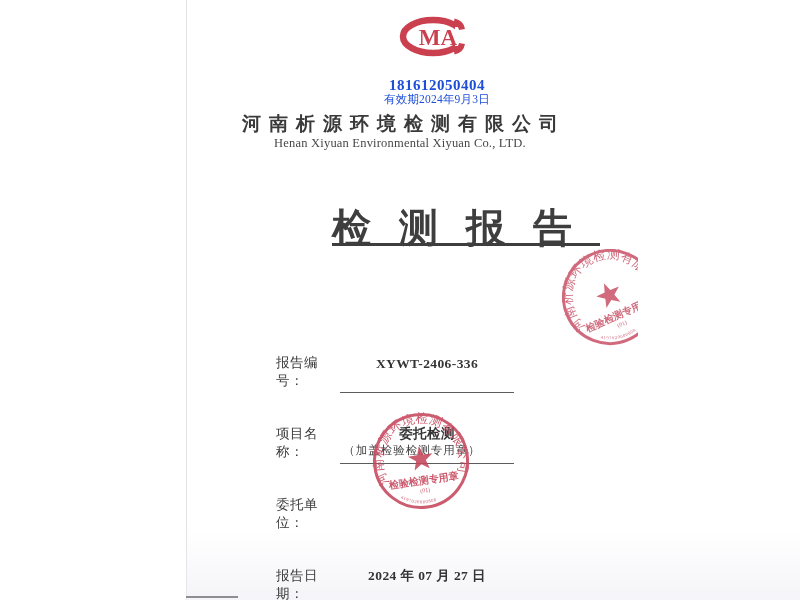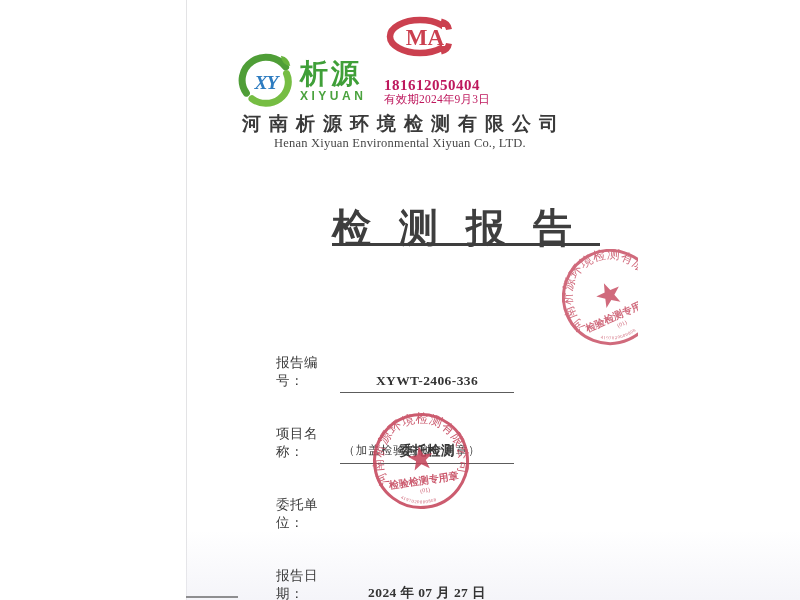--- a/index.html
+++ b/index.html
@@ -17,71 +17,59 @@
   .bottom-edge-mark{position:absolute;left:186px;top:596px;width:52px;height:2px;background:#8e8e90;}
 
   
   .logo{position:absolute;left:237px;top:53px;display:flex;align-items:center;gap:5px;}
   .logo-text{display:flex;flex-direction:column;line-height:1;}
   .logo-cn{font-size:28px;font-weight:bold;color:#3f9f38;letter-spacing:3px;font-family:"Liberation Serif",serif;}
   .logo-en{font-size:12px;font-weight:bold;color:#4aa23e;letter-spacing:3.5px;margin-top:2px;
     font-family:"Liberation Sans","DejaVu Sans",sans-serif;}
 
   
-  .cma{position:absolute;left:384px;top:16px;color:#be185d;line-height:1.1;}
+  .cma{position:absolute;left:384px;top:16px;color:#1d4ed8;line-height:1.1;text-align:center;}
   .cma-number{font-size:15px;font-weight:bold;letter-spacing:.5px;margin-top:16px;}
   .cma-validity{font-size:11.5px;font-weight:normal;letter-spacing:.2px;}
 
   
   .company-cn{position:absolute;left:200px;top:111px;width:400px;text-align:center;
     font-size:19px;font-weight:bold;color:#3a3a3a;letter-spacing:8px;text-indent:8px;}
   .company-en{position:absolute;left:200px;top:136px;width:400px;text-align:center;
     font-size:12.5px;color:#474747;letter-spacing:.2px;}
 
   
   .report-title{position:absolute;left:200px;top:201px;width:400px;text-align:right;
     font-size:39px;font-weight:bold;color:#3e3e3e;letter-spacing:28px;text-indent:28px;text-decoration:underline;}
 
   
   .fields{position:absolute;left:276px;top:322px;}
   .field-row{display:flex;align-items:flex-end;margin-bottom:7px;margin-top:32px;}
   .field-label{width:64px;font-size:13.5px;color:#3b3b3b;letter-spacing:.5px;padding-bottom:3px;flex:none;}
   .field-value{width:174px;border-bottom:1.4px solid #5c5c5c;text-align:center;
-    font-size:13.5px;font-weight:600;color:#343434;padding-bottom:3px;letter-spacing:.4px;}
+    font-size:13.5px;font-weight:600;color:#343434;padding-bottom:20px;letter-spacing:.4px;}
 
   
   .seal-note{position:absolute;left:280px;top:443px;width:264px;text-align:center;
     font-size:11.5px;color:#3f3f3f;letter-spacing:1px;}
 
   
   .company-seal{position:absolute;left:361px;top:401px;width:120px;height:120px;opacity:.88;}
   .corner-seal-clip{position:absolute;left:562px;top:249px;width:76px;height:103px;overflow:hidden;opacity:.8;}
   .corner-seal-clip svg{position:absolute;left:-12px;top:-12px;}
   .stamp-text{font-family:"Liberation Serif","DejaVu Serif",serif;}
 </style>
 </head>
 <body>
 
 <div class="page">
   <div class="paper-edge"></div>
   <div class="paper-tint"></div>
   <div class="bottom-edge-mark"></div>
 
-  <div class="logo">
-    <svg width="58" height="56" viewBox="0 0 60 60">
-      <path d="M9,43 A24,23 0 0 1 51,15" fill="none" stroke="#4f9e37" stroke-width="7.5" stroke-linecap="round"></path>
-      <path d="M52,22 A24,23 0 0 1 15,49" fill="none" stroke="#76bd43" stroke-width="7.5" stroke-linecap="round"></path>
-      <path d="M46,3 q9,2 10,11 q-9,-1 -10,-11" fill="#67b33c"></path>
-      <text x="30" y="39" text-anchor="middle" font-size="21" font-weight="bold" font-style="italic" fill="#2e7cc0" letter-spacing="-1" font-family="Liberation Serif,serif">XY</text>
-    </svg>
-    <div class="logo-text">
-      <span class="logo-cn">析源</span>
-      <span class="logo-en">XIYUAN</span>
-    </div>
-  </div>
 
   <div class="cma">
     <svg width="80" height="41" viewBox="0 0 80 41">
       <ellipse cx="36" cy="20.5" rx="30" ry="16.5" fill="none" stroke="#cb404f" stroke-width="6.5"></ellipse>
       <rect x="58" y="11" width="22" height="19" fill="#ffffff"></rect>
       <path d="M57 5.5 q7 1.5 8 8" fill="none" stroke="#cb404f" stroke-width="6"></path>
       <path d="M57 35.5 q7 -1.5 8 -8" fill="none" stroke="#cb404f" stroke-width="6"></path>
       <text x="41" y="29" text-anchor="middle" font-size="23" font-weight="bold" fill="#cb404f" font-family="Liberation Serif,serif">MA</text>
     </svg>
     <div class="cma-number">181612050404</div>

